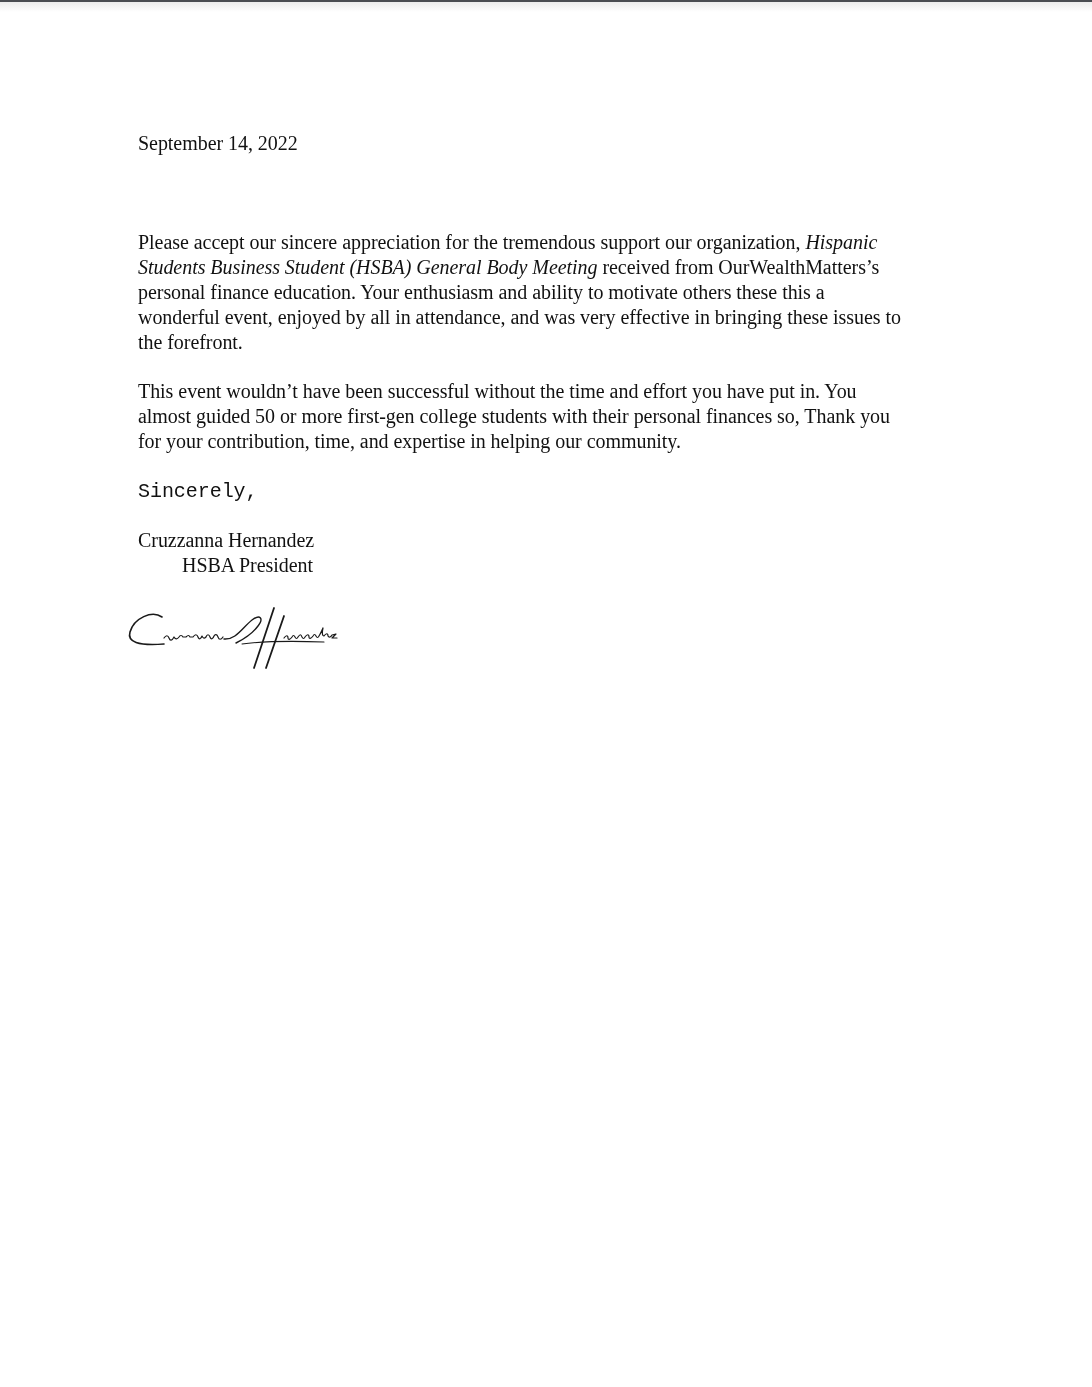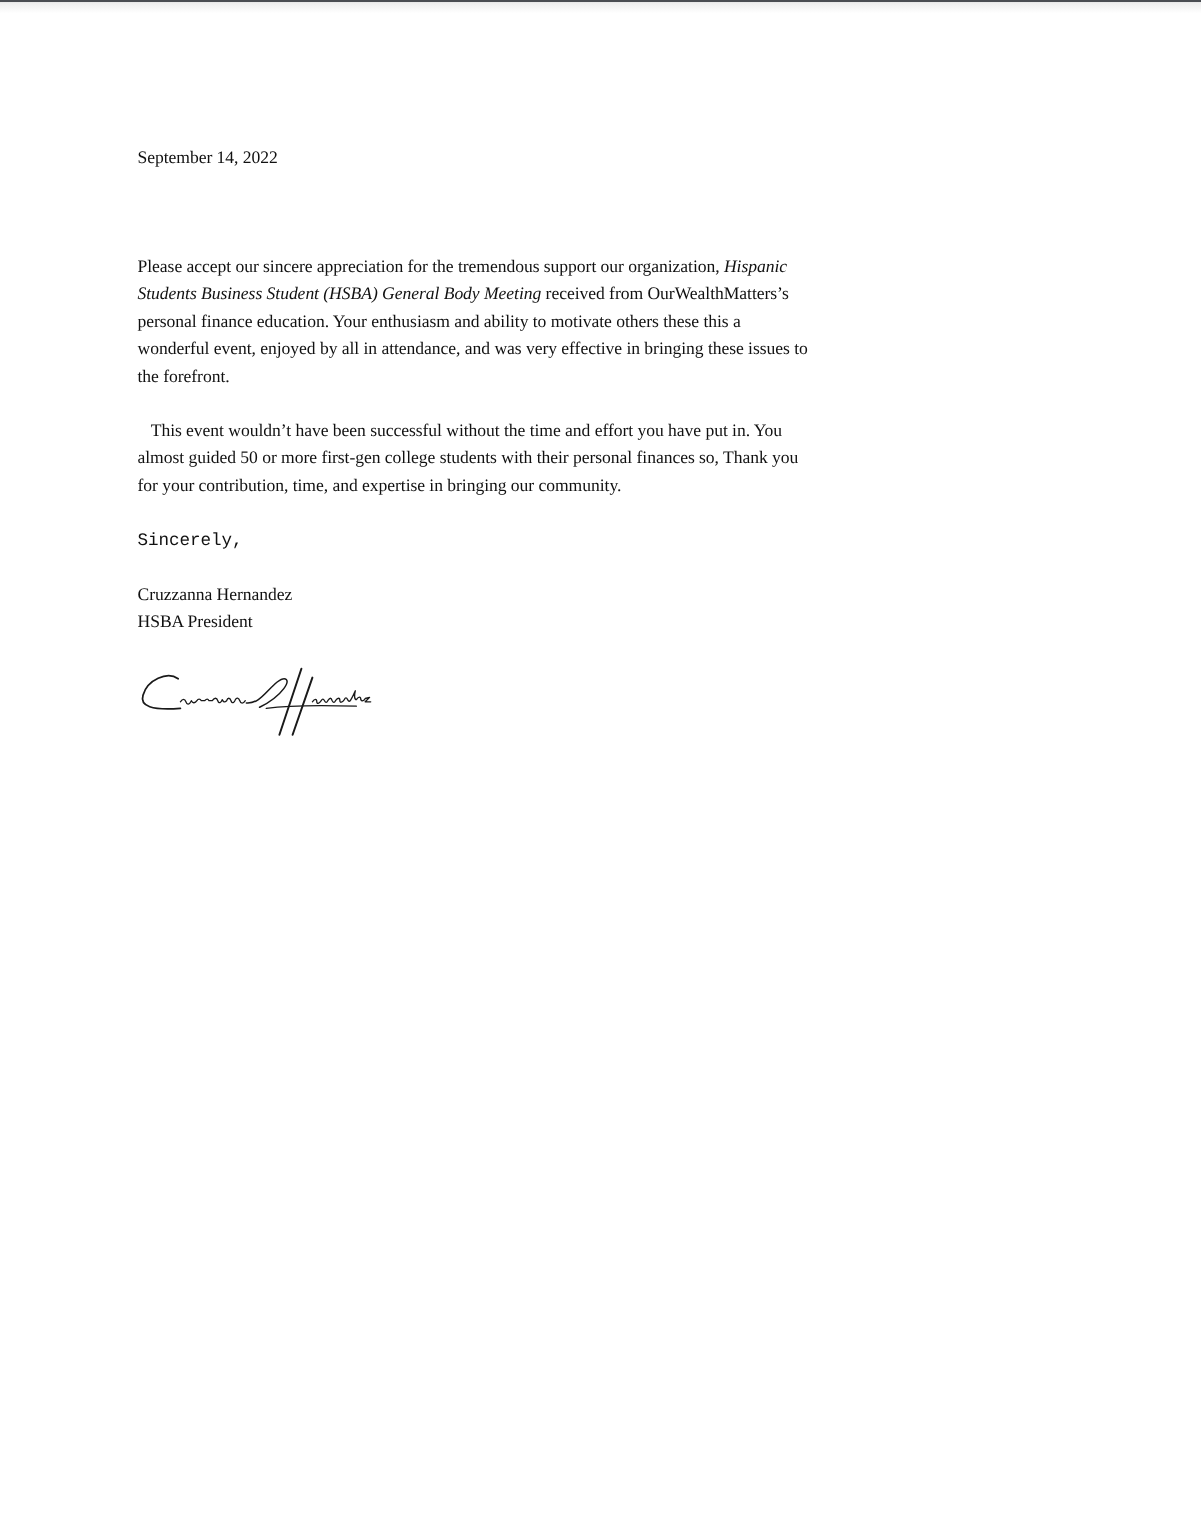--- a/index.html
+++ b/index.html
@@ -18,22 +18,22 @@
     }
     .top-shadow {
       position: absolute; left: 0; top: 2px; width: 1092px; height: 10px;
       background: linear-gradient(#ececec, rgba(255,255,255,0));
     }
     .page {
       position: absolute; left: 0; top: 0; width: 1092px; height: 1387px;
     }
     .line {
       position: absolute;
-      left: 125px;
-      font-size: 16px;
+      left: 138px;
+      font-size: 20px;
       line-height: 25px;
       white-space: nowrap;
       letter-spacing: -0.05px;
     }
     .bi { font-weight: normal; font-style: italic; }
     .signature {
       position: absolute; left: 124px; top: 600px; width: 240px; height: 72px;
     }
   </style>
 </head>
@@ -49,29 +49,29 @@
 
   <div>
     <div class="line" style="top:230px;"><span>Please accept our sincere appreciation for the tremendous support our organization, </span><span class="bi">Hispanic</span></div>
     <div class="line" style="top:255px;"><span class="bi">Students Business Student (HSBA) General Body Meeting</span><span> received from OurWealthMatters’s</span></div>
     <div class="line" style="top:280px;">personal finance education. Your enthusiasm and ability to motivate others these this a</div>
     <div class="line" style="top:305px;">wonderful event, enjoyed by all in attendance, and was very effective in bringing these issues to</div>
     <div class="line" style="top:330px;">the forefront.</div>
   </div>
 
   <div>
-    <div class="line" style="top:379px;margin-left:12px;">This event wouldn’t have been successful without the time and effort you have put in. You</div>
+    <div class="line" style="top:379px;">This event wouldn’t have been successful without the time and effort you have put in. You</div>
     <div class="line" style="top:404px;">almost guided 50 or more first-gen college students with their personal finances so, Thank you</div>
-    <div class="line" style="top:429px;">for your contribution, time, and expertise in bringing our community.</div>
+    <div class="line" style="top:429px;">for your contribution, time, and expertise in helping our community.</div>
   </div>
 
   <div class="line" style="top:479px;font-family:Liberation Mono, monospace;">Sincerely,</div>
 
   <div class="line" style="top:528px;">Cruzzanna Hernandez</div>
-  <div class="line" style="top:553px;">HSBA President</div>
+  <div class="line" style="top:553px;margin-left:44px;">HSBA President</div>
 
   <div class="signature" title="Cruzzanna Hernandez">
     <svg width="240" height="72" viewBox="0 0 240 72" xmlns="http://www.w3.org/2000/svg">
       <g fill="none" stroke="#1a1a1a" stroke-linecap="round" stroke-linejoin="round">
 
         <path d="M38 17 C 28 10, 10 18, 6 32 C 3 42, 14 46, 40 44" stroke-width="1.6"></path>
 
         <path d="M40 38 c2 -3 4 -3 5 0 c1 3 3 3 5 -1 c1 2 3 3 5 0 c1 -2 3 -2 4 0 l3 0 c2 -2 3 -2 4 0 l3 0 c2 -3 4 -3 5 0 c1 3 3 2 4 -1 c1 2 2 3 4 1 c1 -3 3 -3 4 0 c1 3 3 2 4 -1 c1 -2 3 -2 4 1 c1 3 3 3 5 0" stroke-width="1.2"></path>
 
         <path d="M100 39 C 112 40, 118 28, 128 20 C 136 14, 140 18, 134 26 C 128 34, 118 40, 112 43" stroke-width="1.4"></path>

